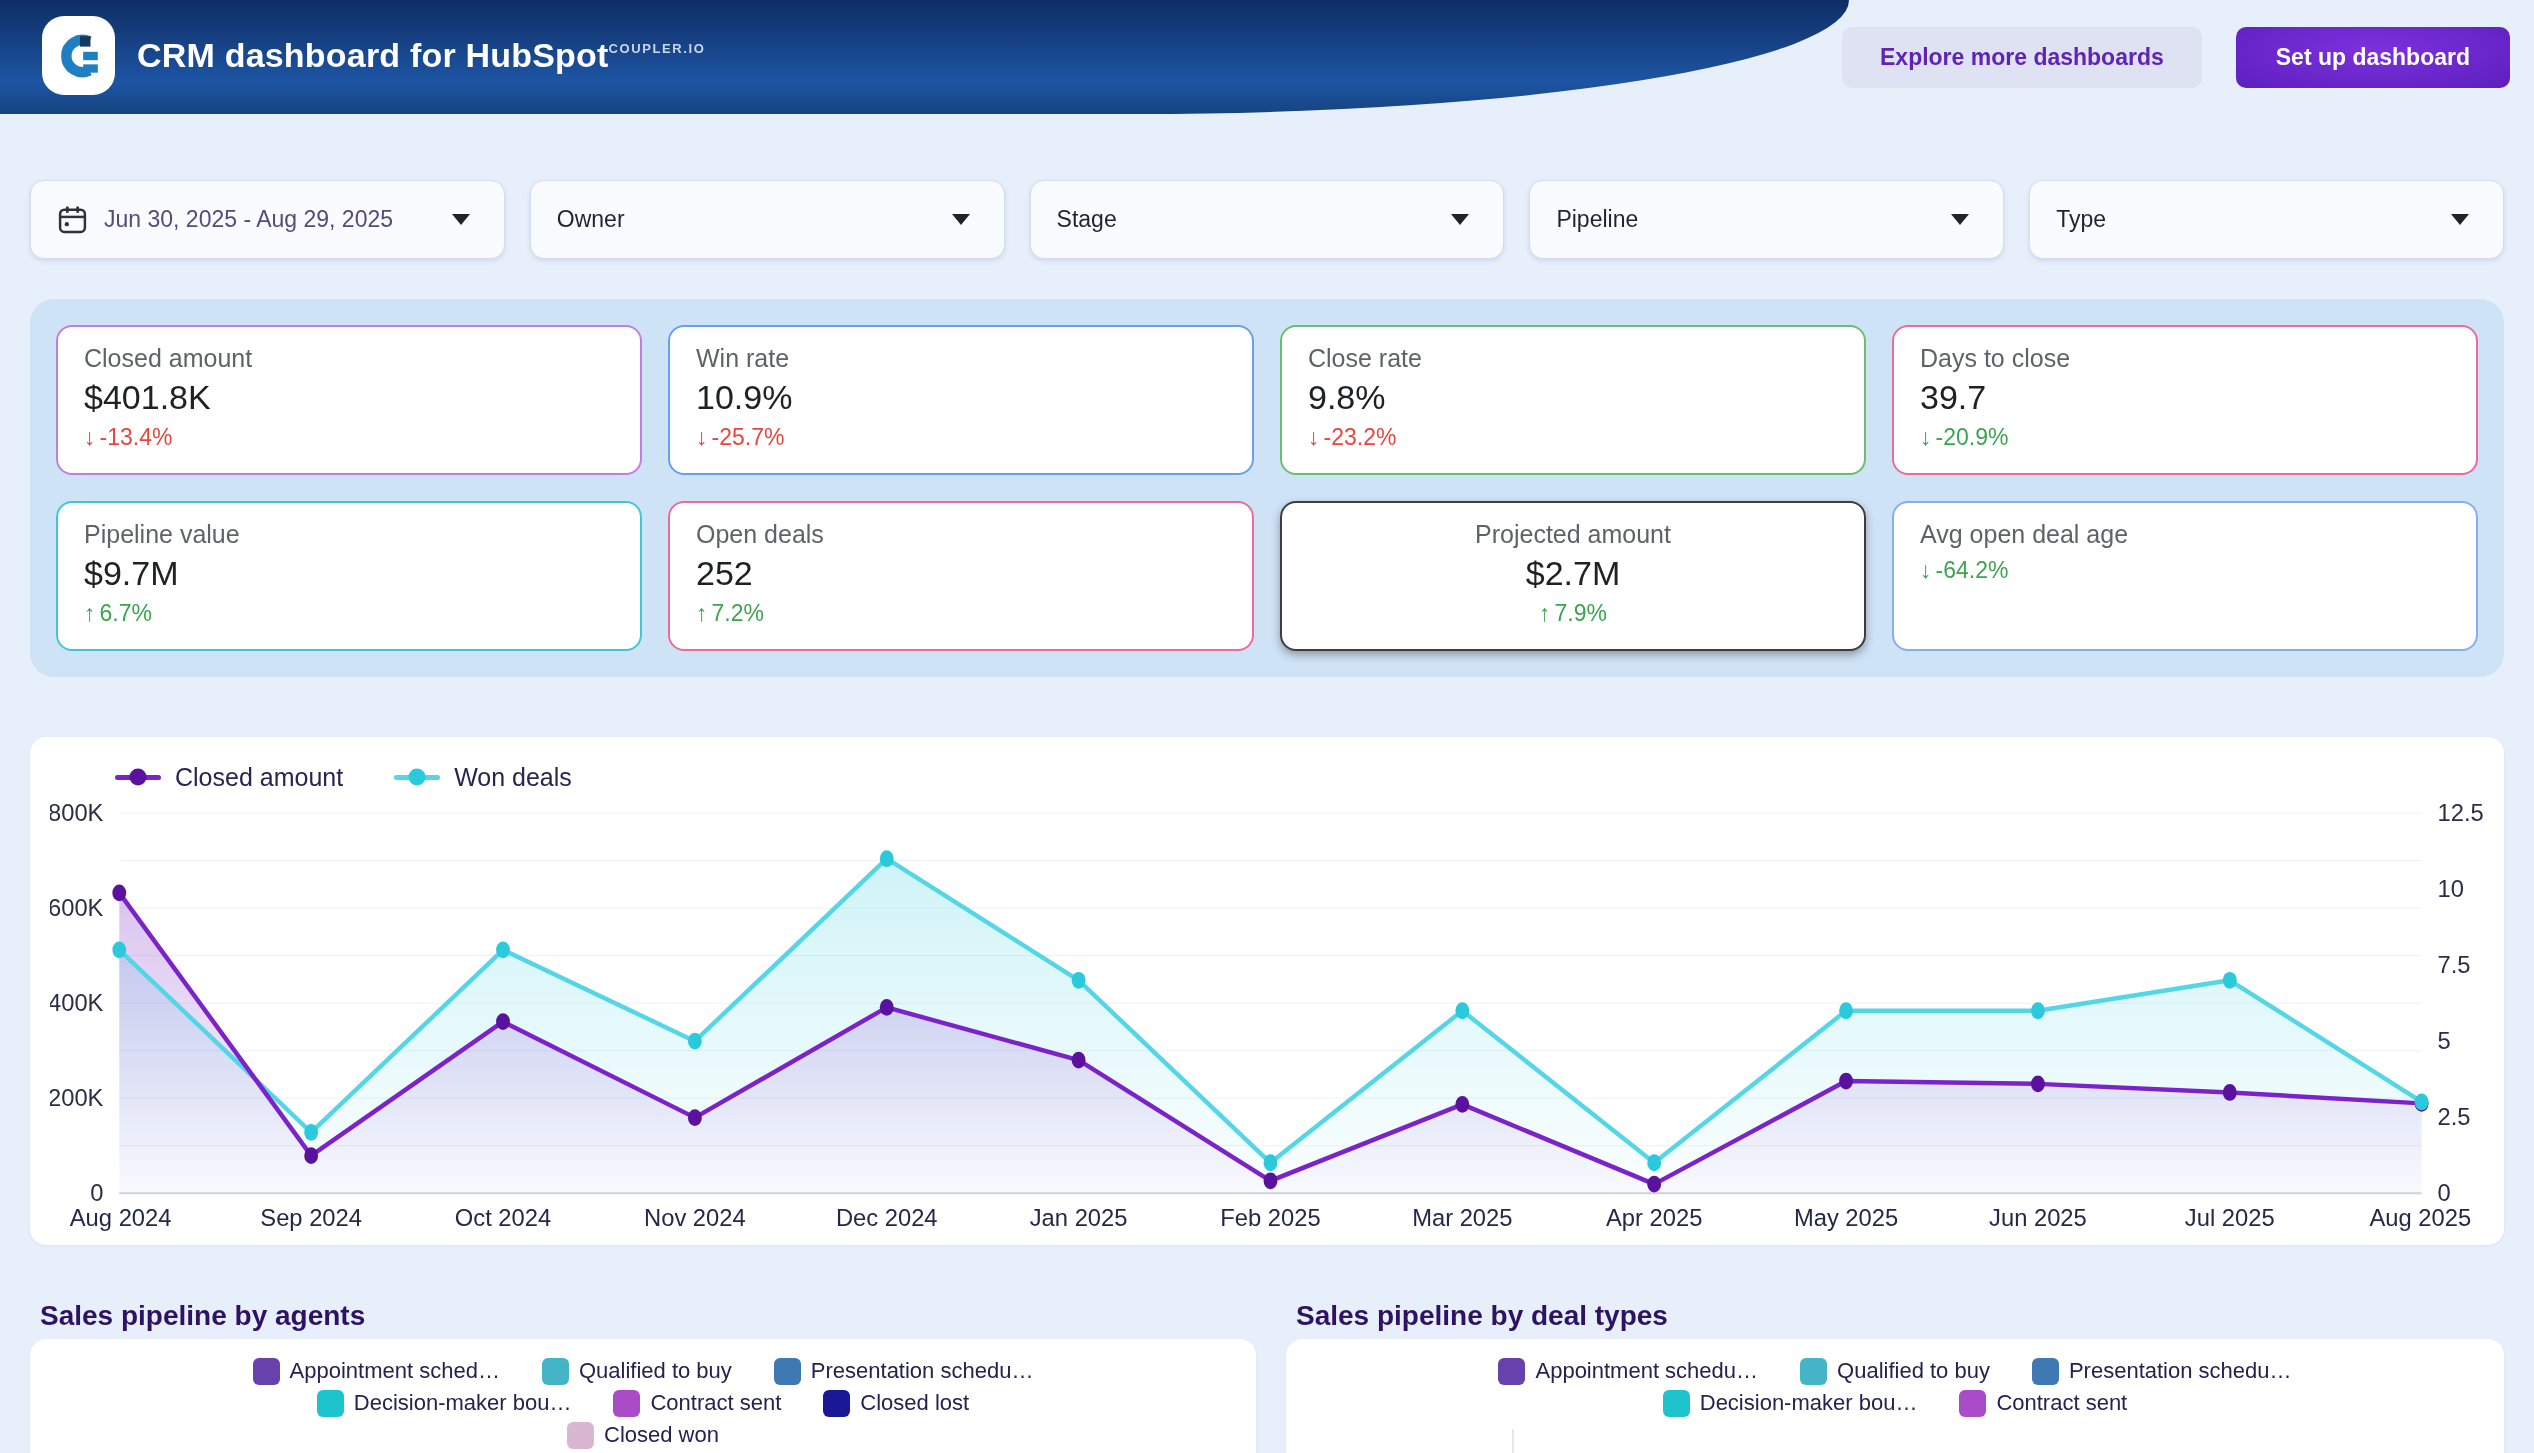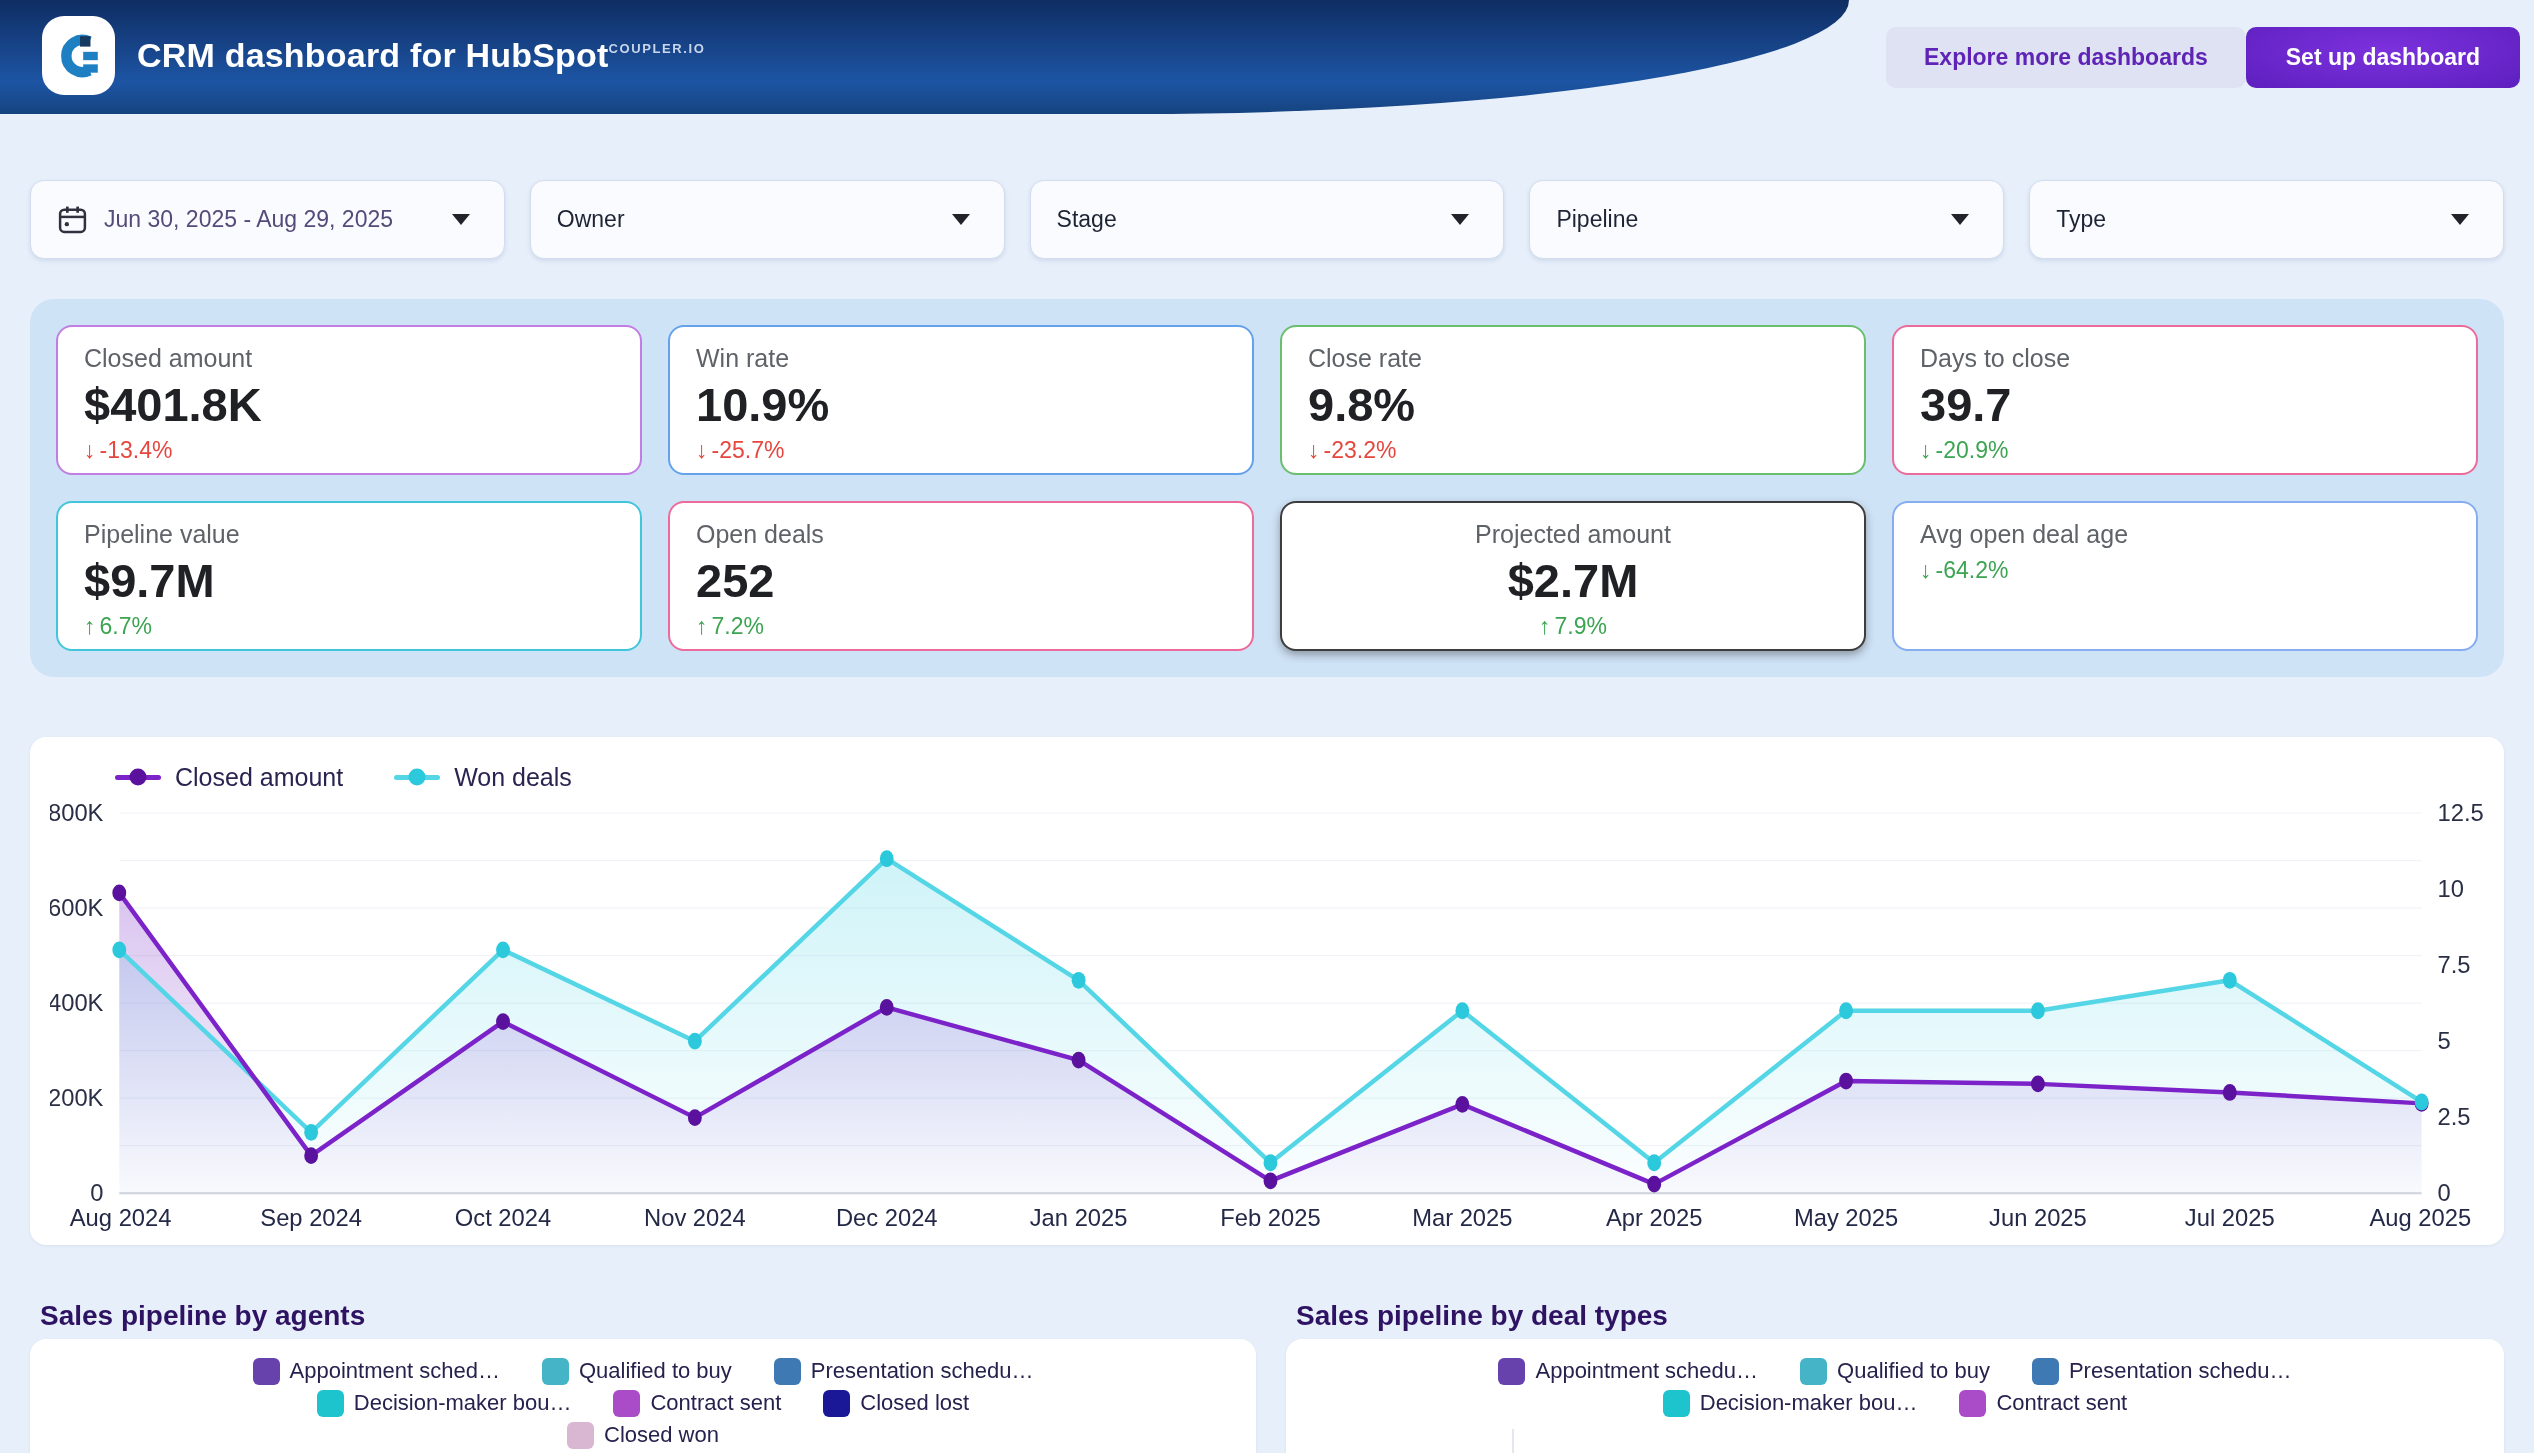--- a/index.html
+++ b/index.html
@@ -20,21 +20,21 @@
     border-bottom-right-radius:713px 114px;
   }
   .header-left { position:absolute; left:42px; top:16px; display:flex; align-items:center; gap:22px; }
   .logo-box {
     width:73px; height:79px; background:#ffffff; border-radius:22px;
     display:flex; align-items:center; justify-content:center;
   }
   .title-block { display:flex; }
   .header-title { color:#ffffff; font-size:34px; font-weight:bold; letter-spacing:0.2px; }
   .header-subtitle { color:#c9d6ec; font-size:13px; font-weight:bold; letter-spacing:1.6px; margin-top:5px; }
-  .header-buttons { position:absolute; right:14px; top:27px; display:flex; }
+  .header-buttons { position:absolute; right:24px; top:27px; display:flex; gap:34px; }
   .btn { height:61px; border:none; border-radius:10px; font-size:23px; font-weight:bold; cursor:pointer;
          font-family:inherit; display:flex; align-items:center; justify-content:center; }
   .btn-ghost { background:#dee2f3; color:#5f24b5; padding:0 38px; }
   .btn-primary {
     background:radial-gradient(130% 160% at 50% 38%, #7c31dd 0%, #5d1fbe 55%, #45138f 100%);
     color:#ffffff; padding:0 40px;
   }
 
   
   .filters { display:flex; gap:25px; margin:66px 30px 0 30px;align-items:flex-end; }
@@ -52,21 +52,21 @@
   
   .kpi-panel {
     margin:40px 30px 0 30px; background:#cfe3f6; border-radius:24px; padding:26px;
     display:grid; grid-template-columns:repeat(4,1fr); gap:26px;
   }
   .kpi-card {
     background:#ffffff; border-radius:16px; border:2px solid #ccc;
     height:150px; padding:17px 26px; display:flex; flex-direction:column;
   }
   .kpi-label { font-size:25px; color:#5f6368; }
-  .kpi-value { font-size:47px; font-weight:700; color:#202124; margin-top:7px; line-height:1.05; }
+  .kpi-value { font-size:34px; font-weight:400; color:#202124; margin-top:7px; line-height:1.05; }
   .kpi-delta { font-size:23px; margin-top:8px; display:flex; align-items:center; gap:4px; }
   .delta-red { color:#e5473e; }
   .delta-green { color:#3da452; }
 
   
   .chart-panel {
     margin:60px 30px 0 30px; background:#ffffff; border-radius:16px;
     padding:22px 20px 8px 20px; height:508px;
     box-shadow:0 1px 3px rgba(30,60,120,0.08);
   }

